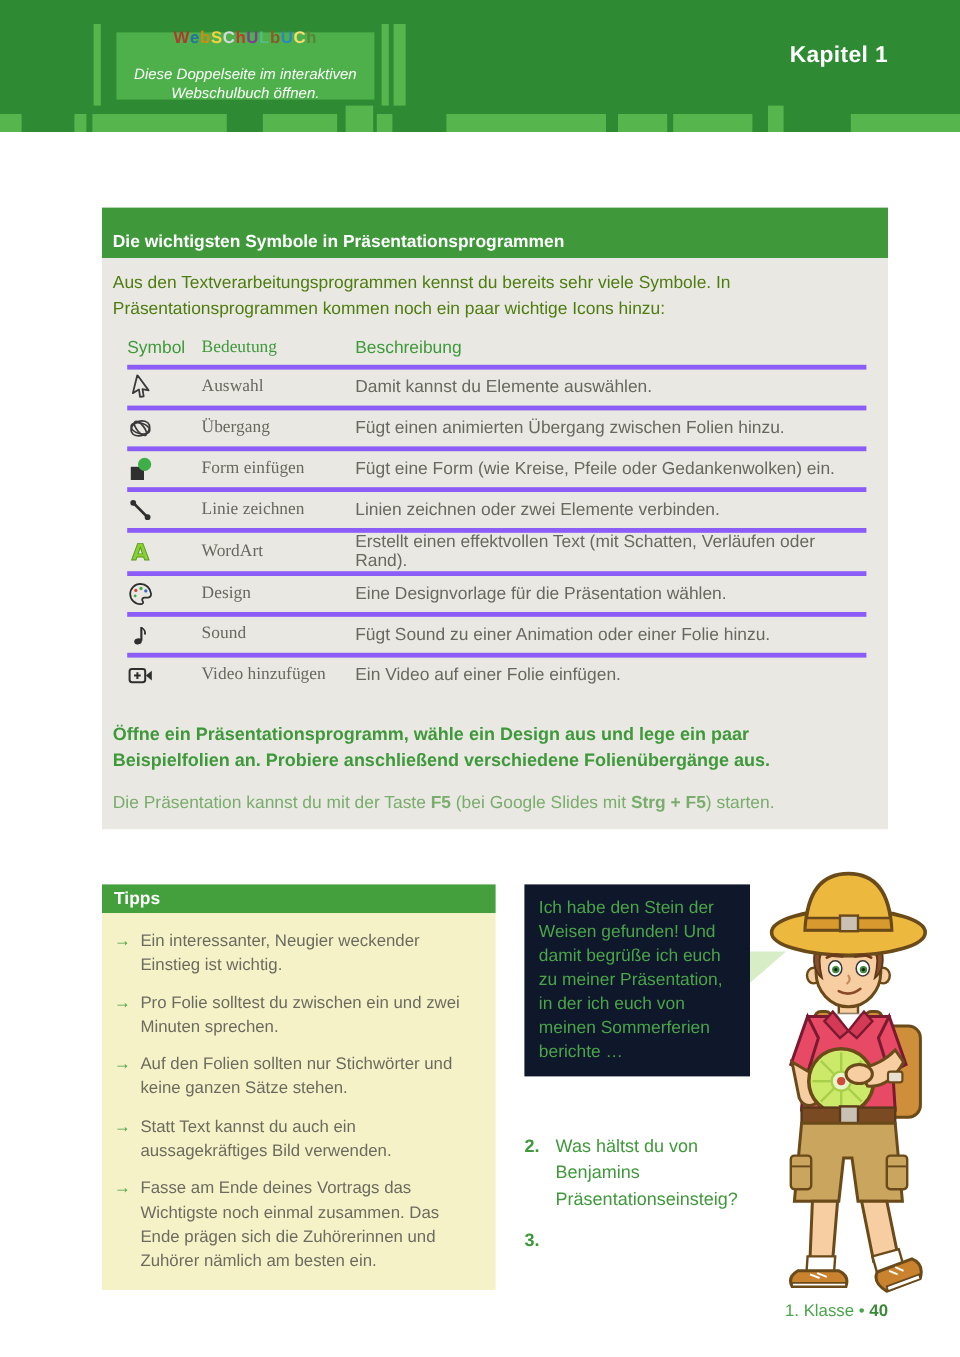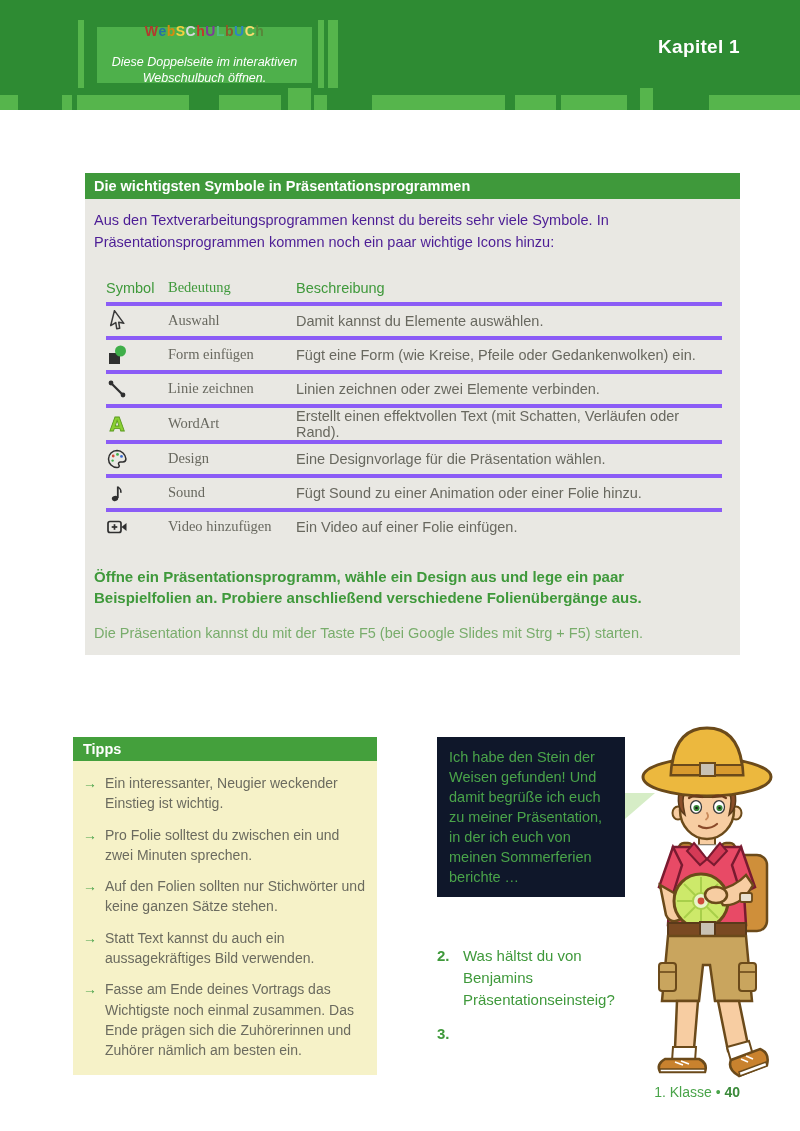--- a/index.html
+++ b/index.html
@@ -17,36 +17,36 @@
     position:absolute; left:97px; top:27px; width:215px; height:56px; background:#4eb04b;
     display:flex; flex-direction:column; justify-content:center; align-items:center; cursor:pointer;
   }
   .logo-word { font-size:14px; font-weight:bold; letter-spacing:.5px; line-height:1; margin-bottom:17px; }
   .logo-letter { display:inline-block; }
   .logo-sub { color:#ffffff; font-size:12.5px; line-height:1.25; text-align:center;font-style:italic; }
   .chapter { position:absolute; top:36px; right:60px; color:#ffffff; font-size:19px; font-weight:bold; letter-spacing:.3px; }
 
   
   .symbols { position:absolute; left:85px; top:173px; width:655px; }
-  .section-title { background:#3f993b; color:#ffffff; font-weight:bold; font-size:14.5px; padding:5px 10px 5px 9px; }
+  .section-title { background:#3f993b; color:#ffffff; font-weight:bold; font-size:14.5px; padding:21px 10px 5px 9px; }
   .section-body { background:#e9e8e3; padding:11px 16px 14px 9px; }
-  .intro { color:#4c1d95; font-size:14.5px; line-height:1.5; margin-bottom:20px; }
+  .intro { color:#4d7c0f; font-size:14.5px; line-height:1.5; margin-bottom:6px; }
   .sym-table { margin-left:12px; margin-right:2px; }
   .sym-head { display:flex; align-items:center; min-height:28px; color:#3f993b; font-size:14.5px; }
   .sym-row { display:flex; align-items:center; min-height:34px; border-top:4px solid #8b5cf6; color:#68685f; font-size:14.5px; }
   .col-sym { width:62px; flex:0 0 62px; display:flex; align-items:center; }
   .col-sym svg, .col-sym span svg { display:block; }
   .col-bed { width:128px; flex:0 0 128px;font-family:Liberation Serif, serif; }
   .col-bes { flex:1; }
   .task { color:#3f993b; font-weight:bold; font-size:15px; line-height:1.45; margin:24px 2px 0 0; }
   .hint { color:#79ad6c; font-size:14.5px; margin-top:16px; }
-  .hint b { font-weight:normal; }
-
-  
-  .tips { position:absolute; left:73px; top:737px; width:304px; }
+  .hint b { font-weight:bold; }
+
+  
+  .tips { position:absolute; left:85px; top:737px; width:328px; }
   .tips-header { background:#44a03c; color:#ffffff; font-weight:bold; font-size:14.5px; padding:4px 10px; }
   .tips-body { background:#f6f2c8; padding:12px 12px 3px 10px; }
   .tip { display:flex; gap:8px; margin-bottom:11px; color:#6b6b5f; font-size:14px; line-height:1.45; }
   .tip-arrow { color:#4aa34a; flex:0 0 14px; }
 
   
   .bubble {
     position:absolute; left:437px; top:737px; width:188px; background:#0f172a;
     color:#4aa44a; font-size:14.5px; line-height:1.38; padding:10px 12px;
   }
@@ -116,20 +116,33 @@
                   <g transform="rotate(14 11 11)" fill="none" stroke="#3a3a3a" stroke-width="1.5" stroke-linejoin="round">
                     <path d="M6,1.5 L6,17 L10.2,12.8 L12.6,18.6 L15.4,17.4 L13,11.8 L18.2,11.6 Z"></path>
                   </g>
                 </svg>
               </span>
             </div>
             <div class="col-bed">Auswahl</div>
             <div class="col-bes">Damit kannst du Elemente auswählen.</div>
           </div>
 
+          <div class="sym-row">
+            <div class="col-sym">
+              <span>
+                <svg width="22" height="22" viewBox="0 0 22 22" fill="none" stroke="#3a3a3a" stroke-width="1.4">
+                  <ellipse cx="11" cy="11" rx="8" ry="6" transform="rotate(-20 11 11)"></ellipse>
+                  <ellipse cx="11" cy="11" rx="8" ry="4.4" transform="rotate(15 11 11)"></ellipse>
+                  <ellipse cx="11" cy="11" rx="7.2" ry="3" transform="rotate(50 11 11)"></ellipse>
+                </svg>
+              </span>
+            </div>
+            <div class="col-bed">Übergang</div>
+            <div class="col-bes">Fügt einen animierten Übergang zwischen Folien hinzu.</div>
+          </div>
 
           <div class="sym-row">
             <div class="col-sym">
               <span>
                 <svg width="22" height="22" viewBox="0 0 22 22">
                   <rect x="3" y="9" width="11" height="11" fill="#2f2f2f"></rect>
                   <circle cx="14.5" cy="7" r="5.5" fill="#3fae49"></circle>
                 </svg>
               </span>
             </div>

